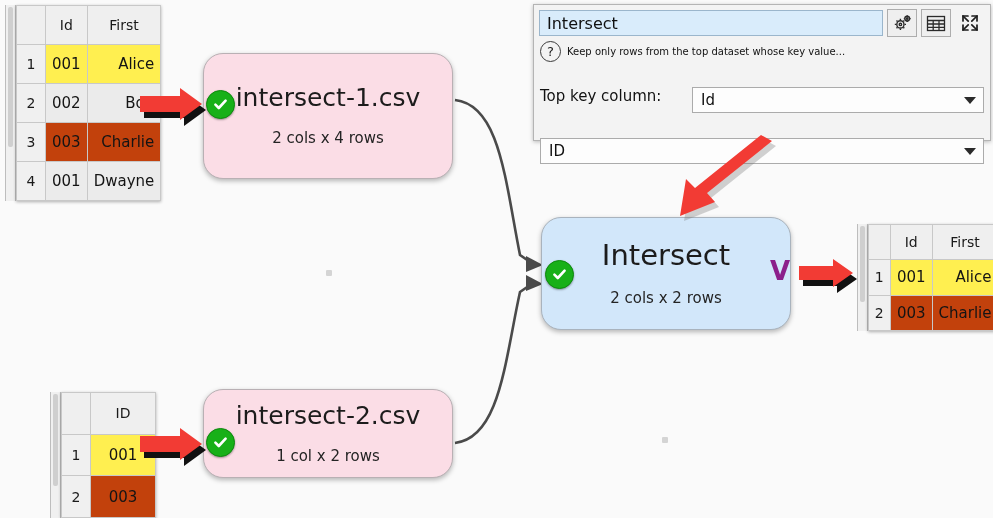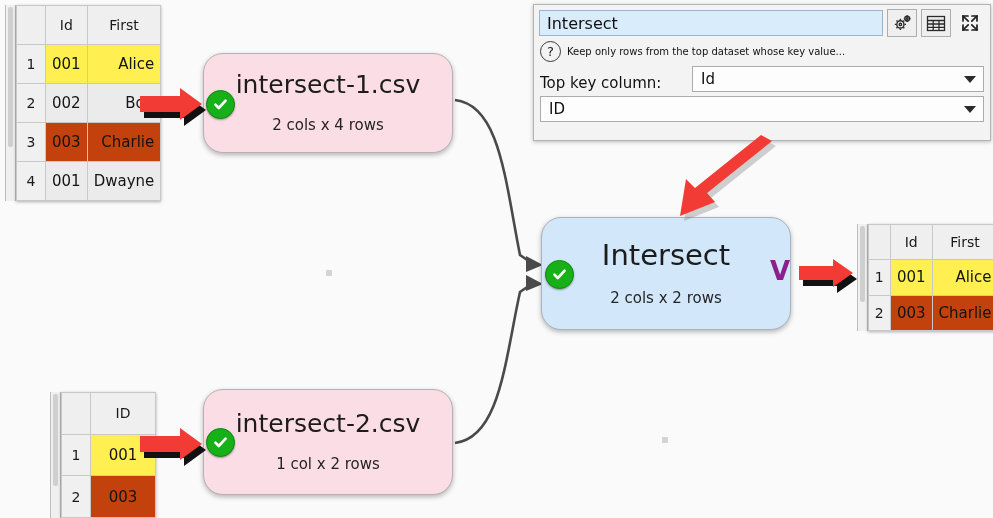--- a/index.html
+++ b/index.html
@@ -56,21 +56,21 @@
               font-size:16px;color:#101010;display:flex;align-items:center;
               padding:0 7px;box-sizing:border-box;}
   .tbtn{width:30px;height:28px;background:#efefef;border:1px solid #adadad;
         display:flex;align-items:center;justify-content:center;box-sizing:border-box;}
   .tbtn.flat{background:transparent;border:none;}
   .help-row{display:flex;align-items:center;gap:6px;padding:1px 6px 2px 6px;}
   .q-icon{width:19px;height:19px;border:1.6px solid #3a3a3a;border-radius:50%;
           font-size:13px;color:#1c1c1c;display:flex;align-items:center;
           justify-content:center;flex:none;}
   .help-txt{font-size:10px;color:#111;white-space:nowrap;overflow:hidden;}
-  .fld-row{display:flex;align-items:flex-end;padding:2px 6px 2px 6px;gap:0;}
+  .fld-row{display:flex;align-items:flex-start;padding:2px 6px 2px 6px;gap:0;margin-top:21px;}
   .fld-lbl{font-size:15px;color:#111;width:152px;flex:none;}
   .combo{flex:1;height:26px;background:#fdfdfd;border:1px solid #ababab;
          display:flex;align-items:center;justify-content:space-between;
          padding:0 7px 0 8px;font-size:15px;color:#101010;box-sizing:border-box;}
   .caret{width:0;height:0;border-left:6px solid transparent;
          border-right:6px solid transparent;border-top:7px solid #2b2b2b;}
 
   
   .ptr{position:absolute;}
 </style>
@@ -82,31 +82,31 @@
   <svg class="abs" style="left:0;top:0;" width="993" height="518">
     <path d="M455,100 C500,105 505,180 520,255 L533,264" stroke="#4a4a4a" stroke-width="2.6" fill="none"></path>
     <path d="M455,443 C500,438 505,360 520,292 L533,283" stroke="#4a4a4a" stroke-width="2.6" fill="none"></path>
     <polygon points="526,256 543,265 526,272" fill="#4a4a4a"></polygon>
     <polygon points="526,275 543,284 526,291" fill="#4a4a4a"></polygon>
   </svg>
 
   <div class="abs grid-dot" style="left:326px;top:270px;"></div>
   <div class="abs grid-dot" style="left:662px;top:437px;"></div>
 
-  <div class="abs node src" style="left:203px;top:53px;width:250px;height:100px;">
+  <div class="abs node src" style="left:203px;top:53px;width:250px;height:126px;">
     <div class="title">intersect-1.csv</div>
     <div class="sub">2 cols x 4 rows</div>
   </div>
   <div class="abs ok-badge" style="left:206px;top:90px;">
     <svg width="17" height="17" viewBox="0 0 17 17">
         <path d="M3.4 8.6 L6.8 12 L13.6 4.6" stroke="#ffffff" stroke-width="2.6" fill="none" stroke-linecap="round" stroke-linejoin="round"></path>
       </svg>
   </div>
 
-  <div class="abs node src" style="left:203px;top:389px;width:250px;height:106px;">
+  <div class="abs node src" style="left:203px;top:389px;width:250px;height:89px;">
     <div class="title">intersect-2.csv</div>
     <div class="sub">1 col x 2 rows</div>
   </div>
   <div class="abs ok-badge" style="left:206px;top:428px;">
     <svg width="17" height="17" viewBox="0 0 17 17">
         <path d="M3.4 8.6 L6.8 12 L13.6 4.6" stroke="#ffffff" stroke-width="2.6" fill="none" stroke-linecap="round" stroke-linejoin="round"></path>
       </svg>
   </div>
 
   <div class="abs node op" style="left:541px;top:217px;width:250px;height:113px;">

